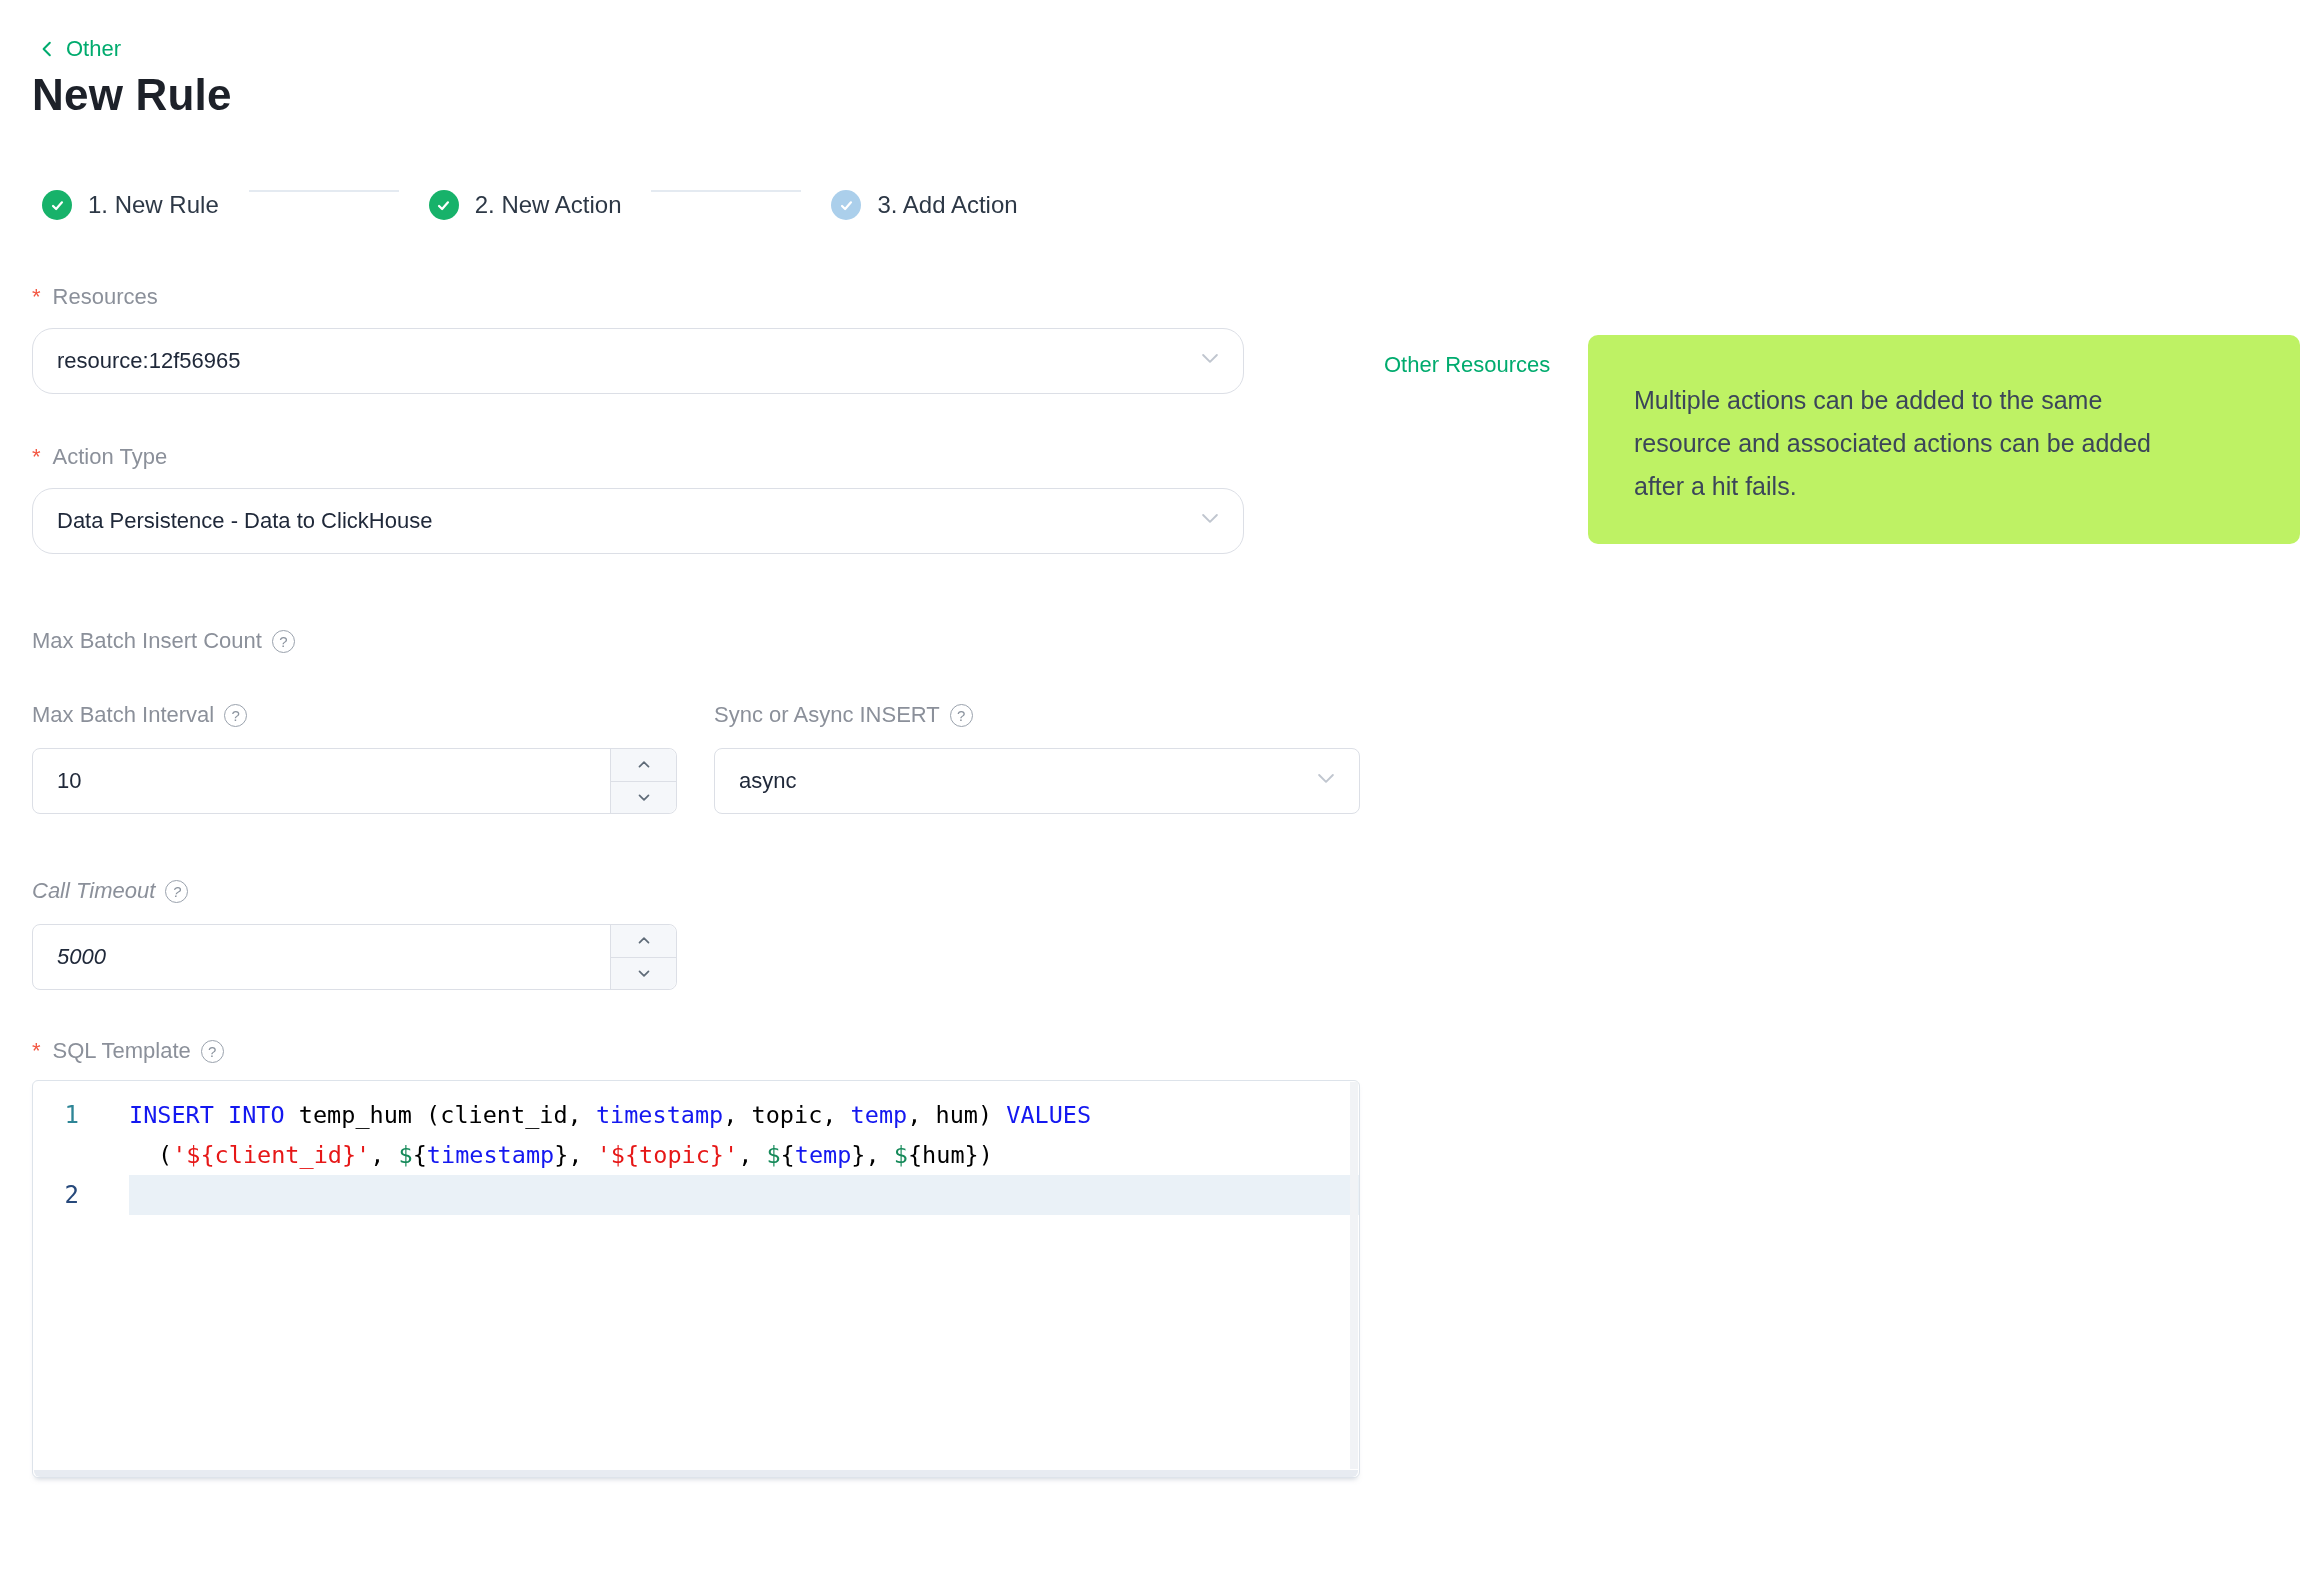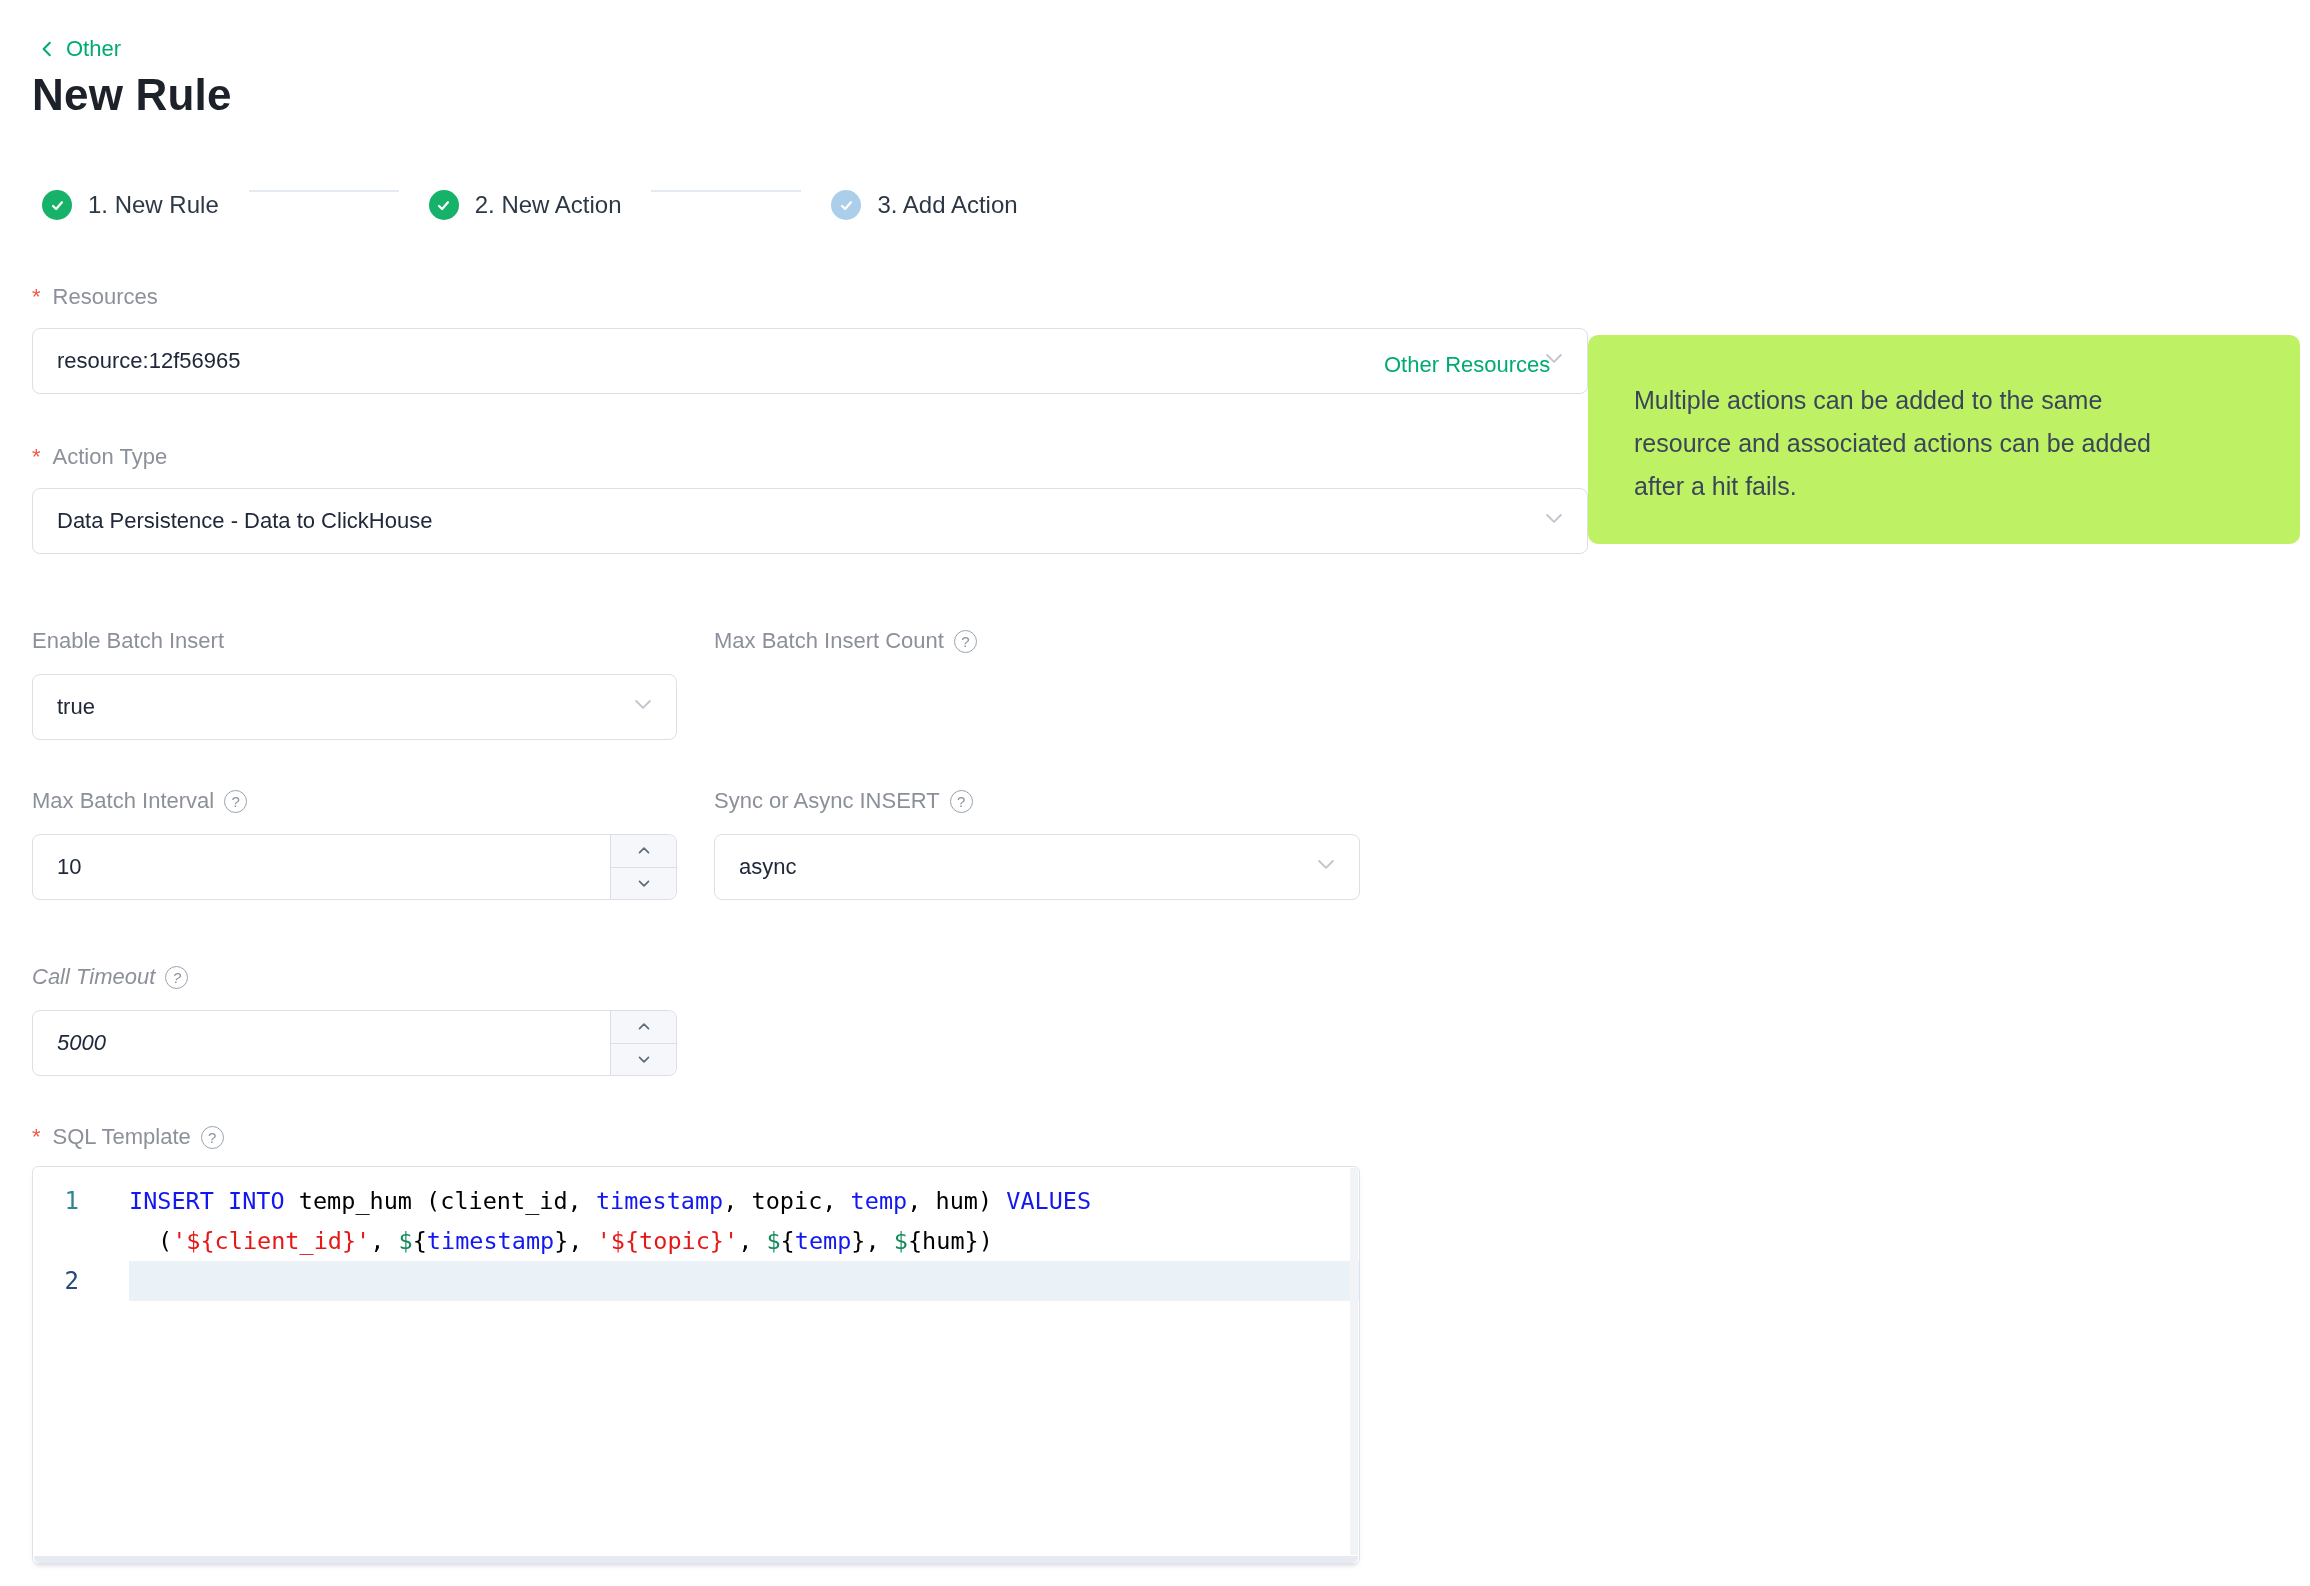--- a/index.html
+++ b/index.html
@@ -30,21 +30,21 @@
   .req { color:#f35742; margin-right:2px; font-size:22px; }
   .help-icon { width:23px; height:23px; border:1.5px solid #9aa2ad; border-radius:50%;
                display:inline-flex; align-items:center; justify-content:center;
                font-size:15px; color:#8b939e; cursor:pointer; flex:none; }
 
   
   .control { height:66px; border:1px solid #dcdfe6; border-radius:8px; background:#fff;
              display:flex; align-items:center; padding:0 24px; font-size:22px; color:#20293a;
              position:relative; cursor:pointer; }
   .control .chev { position:absolute; right:22px; top:50%; transform:translateY(-50%); }
-  .full { width:1556px; }
+  .full { width:1212px;border-radius:21px; }
 
   .mt-label-1 { margin-top:64px; }
   .mt-ctrl    { margin-top:18px; }
   .mt-label-2 { margin-top:50px; }
 
   .grid-row { display:grid; grid-template-columns:645px 646px; column-gap:37px; width:1328px; }
   .grid-row .cell .control { width:100%; }
 
   .row-batch    { margin-top:74px; }
   .row-interval { margin-top:48px; }
@@ -166,33 +166,20 @@
       <svg width="22" height="22" viewBox="0 0 16 16">
           <path d="M3 5.8l5 5 5-5" fill="none" stroke="#c0c6cf" stroke-width="1.4" stroke-linecap="round" stroke-linejoin="round"></path>
         </svg>
     </span>
   </div>
 
   
   <div class="grid-row row-batch">
     <div class="cell">
       <div class="field-label">
-        <span>Enable Batch Insert</span>
-      </div>
-      <div class="control">
-        <span>true</span>
-        <span class="chev">
-          <svg width="22" height="22" viewBox="0 0 16 16">
-              <path d="M3 5.8l5 5 5-5" fill="none" stroke="#c0c6cf" stroke-width="1.4" stroke-linecap="round" stroke-linejoin="round"></path>
-            </svg>
-        </span>
-      </div>
-    </div>
-    <div class="cell">
-      <div class="field-label">
         <span>Max Batch Insert Count</span>
         <span class="help-icon">?</span>
       </div>
     </div>
   </div>
 
   
   <div class="grid-row row-interval">
     <div class="cell">
       <div class="field-label">

